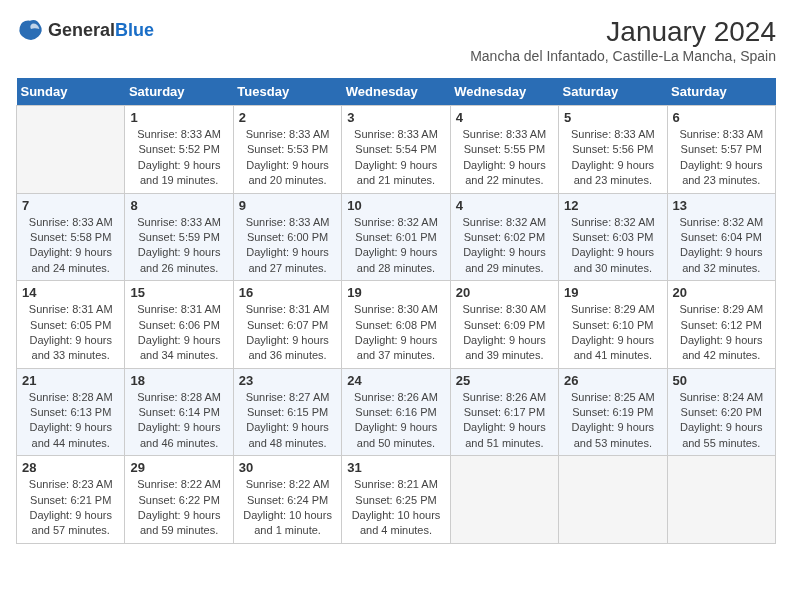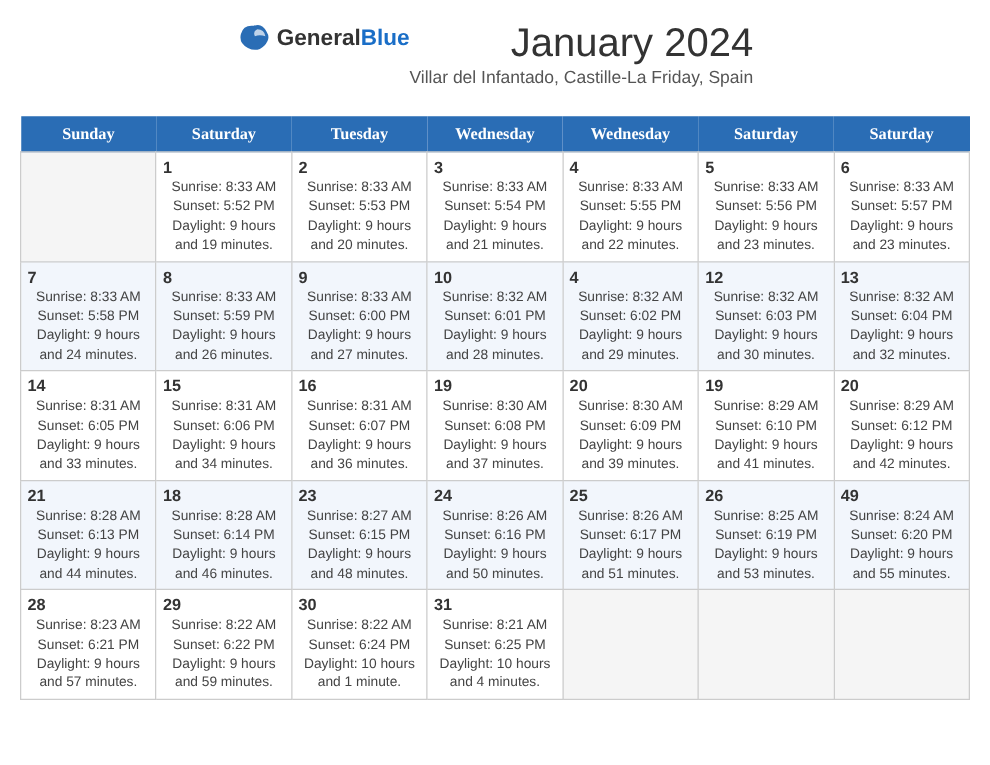--- a/index.html
+++ b/index.html
@@ -5,23 +5,23 @@
     * { box-sizing: border-box; margin: 0; padding: 0; }
     body {
       font-family: Arial, sans-serif;
       background: #fff;
       width: 792px;
       min-height: 612px;
       padding: 16px;
     }
     .header-area {
       display: flex;
-      justify-content: center;
+      justify-content: space-between;
       align-items: flex-start;
-      margin-bottom: 24px;
+      margin-bottom: 14px;
     }
     .logo {
       display: flex;
       align-items: center;
       gap: 4px;
     }
     .logo-text-general {
       font-size: 18px;
       font-weight: bold;
       color: #333;
@@ -32,41 +32,40 @@
       color: #1a6ec7;
     }
     .logo-icon {
       width: 28px;
       height: 28px;
     }
     .title-area {
       text-align: right;
     }
     .calendar-title {
-      font-size: 32px;
+      font-size: 28px;
       color: #333;
       font-weight: normal;
     }
     .calendar-subtitle {
       font-size: 14px;
       color: #555;
     }
     table {
       width: 100%;
       border-collapse: collapse;
       font-size: 11px;
     }
     thead tr th {
       background: #2a6db5;
       color: #fff;
       padding: 6px 4px;
-      text-align: center;
+      text-align: left;
       font-size: 13px;
       font-weight: bold;
-      font-family: Liberation Serif, serif;
     }
     tbody tr td {
       border: 1px solid #ccc;
       vertical-align: top;
       padding: 4px 5px;
       color: #333;
       width: calc(100% / 7);
       min-height: 70px;
     }
     .day-number {
@@ -103,21 +102,21 @@
     <svg class="logo-icon" viewBox="0 0 30 30" xmlns="http://www.w3.org/2000/svg">
       <path d="M15 5 Q22 2 26 10 Q30 16 24 22 Q18 28 10 24 Q2 20 4 12 Q6 4 15 5Z" fill="#2a6db5"></path>
       <path d="M18 8 Q24 8 25 14 Q20 12 16 14 Q14 10 18 8Z" fill="#fff" opacity="0.7"></path>
     </svg>
     <div>
       <span class="logo-text-general">General</span><span class="logo-text-blue">Blue</span>
     </div>
   </div>
   <div class="title-area">
     <div class="calendar-title">January 2024</div>
-    <div class="calendar-subtitle">Villar del Infantado, Castille-La Friday, Spain</div>
+    <div class="calendar-subtitle">Mancha del Infantado, Castille-La Mancha, Spain</div>
   </div>
 </div>
 
 <table>
   <thead>
     <tr>
     <th>Sunday</th>
         <th>Saturday</th>
         <th>Tuesday</th>
         <th>Wednesday</th>
@@ -233,21 +232,21 @@
         </td>
         <td>
           <span class="day-number">25</span>
           <div class="day-info">Sunrise: 8:26 AM<br>Sunset: 6:17 PM<br>Daylight: 9 hours and 51 minutes.</div>
         </td>
         <td>
           <span class="day-number">26</span>
           <div class="day-info">Sunrise: 8:25 AM<br>Sunset: 6:19 PM<br>Daylight: 9 hours and 53 minutes.</div>
         </td>
         <td>
-          <span class="day-number">49</span>
+          <span class="day-number">50</span>
           <div class="day-info">Sunrise: 8:24 AM<br>Sunset: 6:20 PM<br>Daylight: 9 hours and 55 minutes.</div>
         </td>
       </tr>
       <tr>
         <td>
           <span class="day-number">28</span>
           <div class="day-info">Sunrise: 8:23 AM<br>Sunset: 6:21 PM<br>Daylight: 9 hours and 57 minutes.</div>
         </td>
         <td>
           <span class="day-number">29</span>

